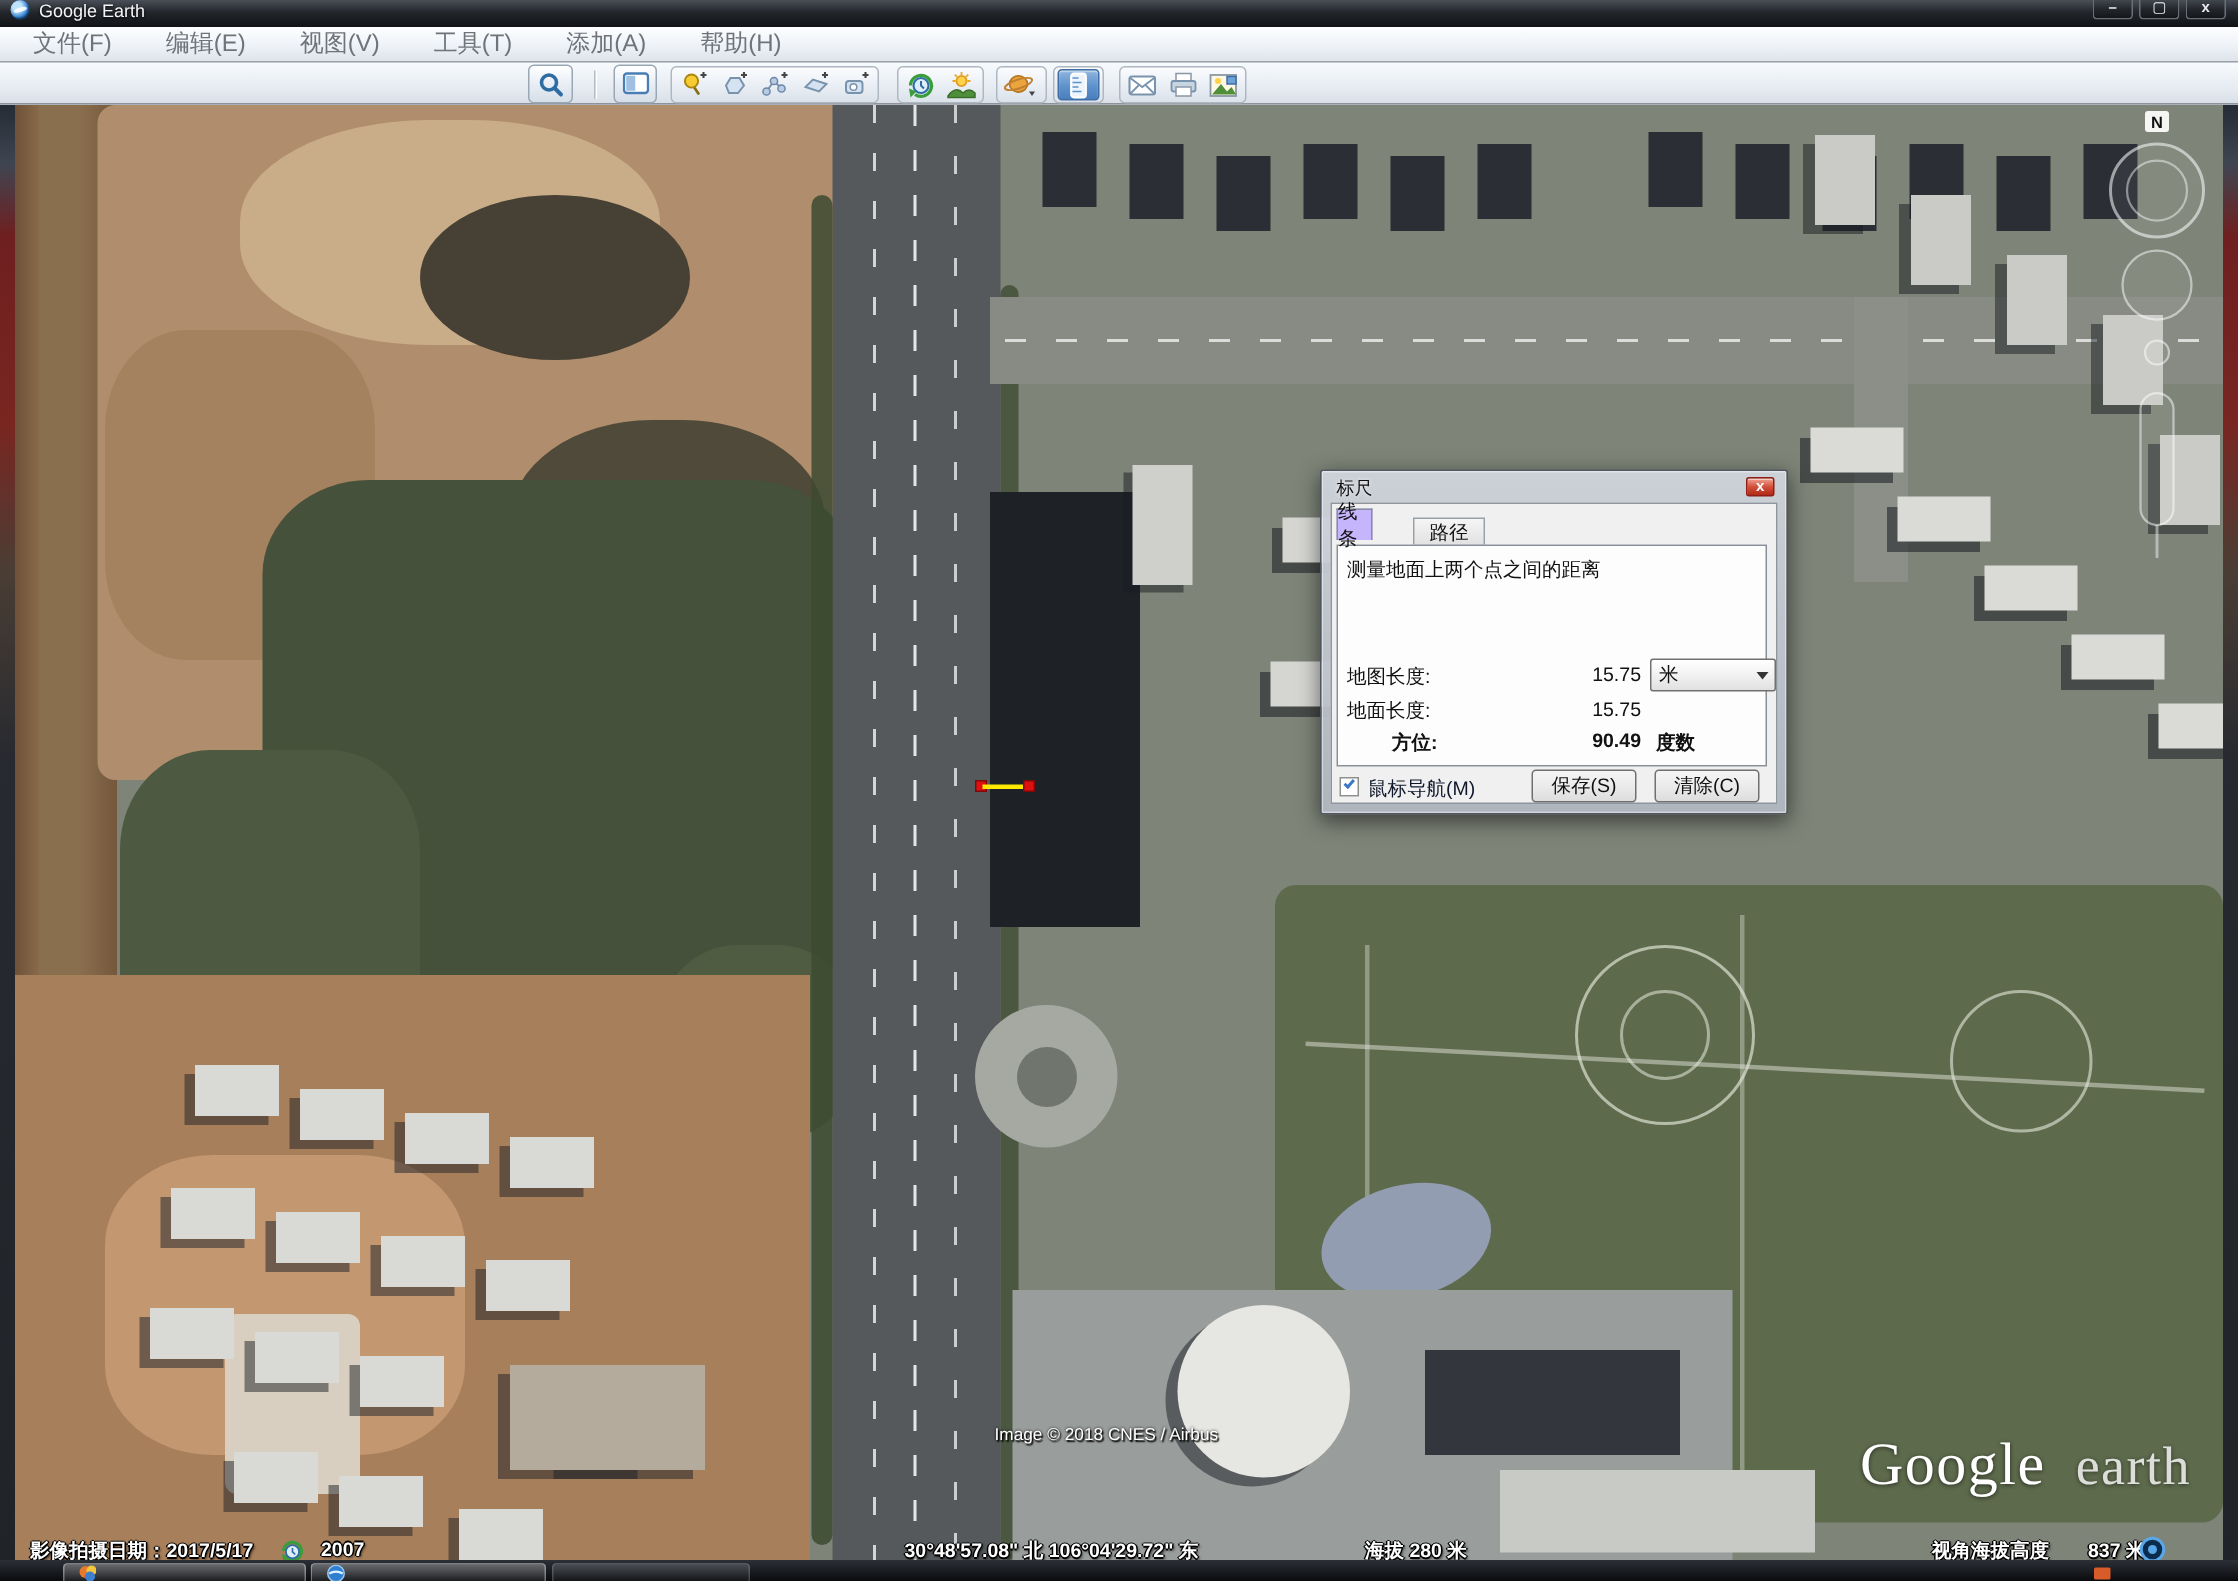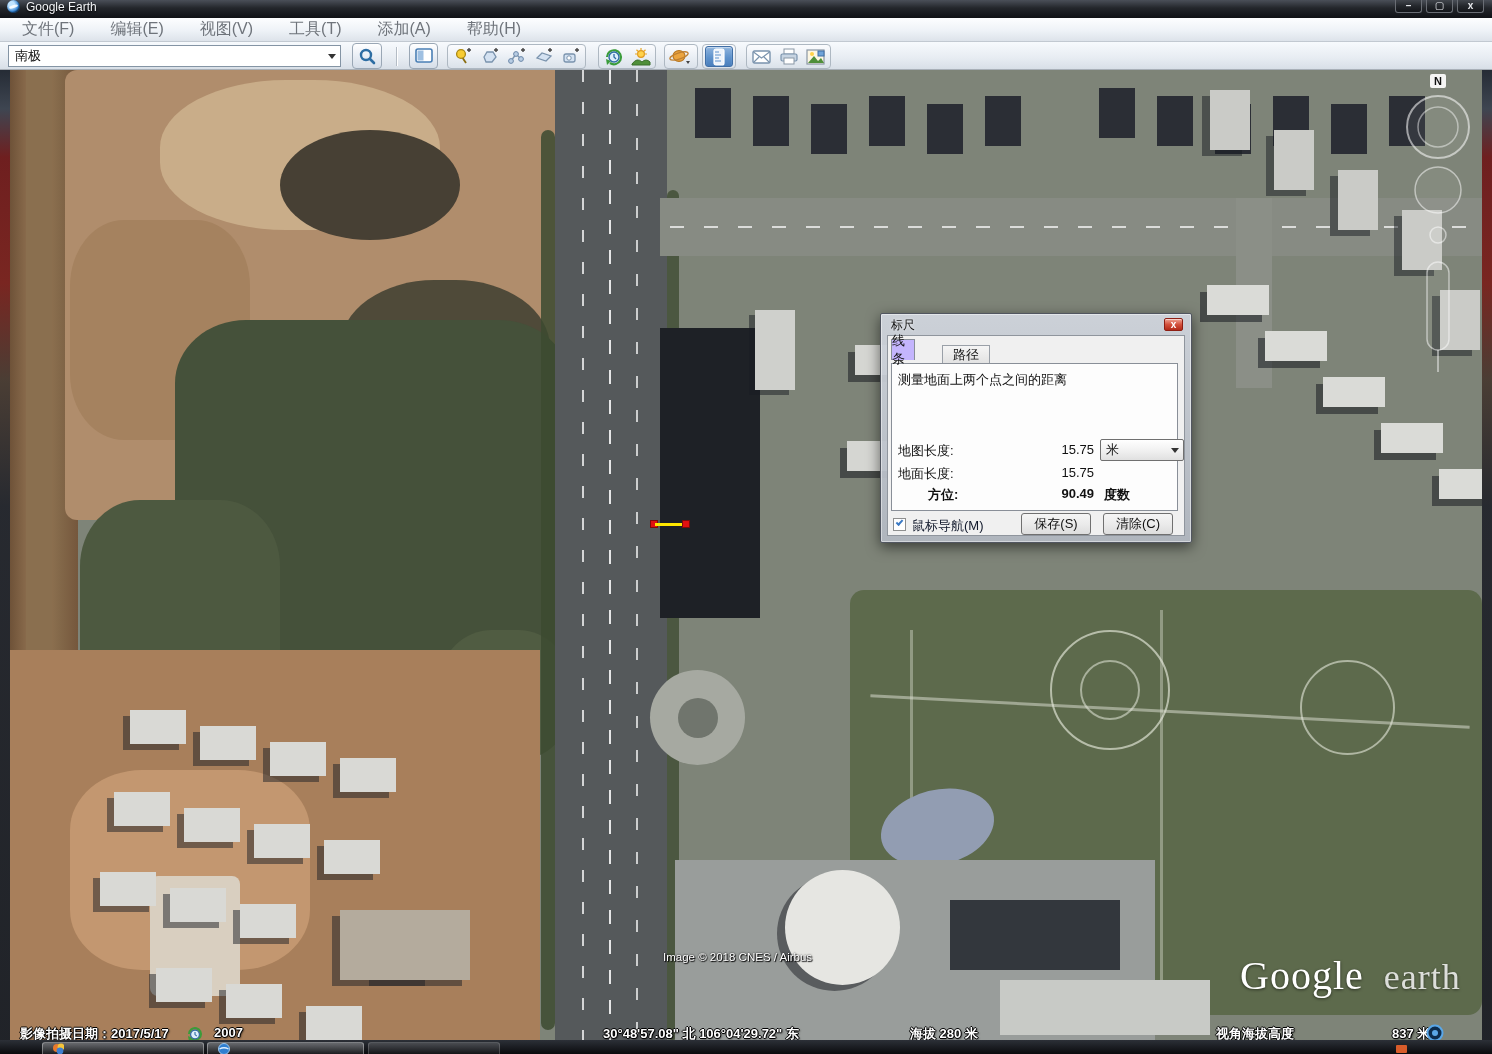--- a/index.html
+++ b/index.html
@@ -224,26 +224,20 @@
   <div class="menubar">
     <span class="menu-item">文件(F)</span>
     <span class="menu-item">编辑(E)</span>
     <span class="menu-item">视图(V)</span>
     <span class="menu-item">工具(T)</span>
     <span class="menu-item">添加(A)</span>
     <span class="menu-item">帮助(H)</span>
   </div>
 
   <div class="toolrow">
-    <div class="search-combo">
-      <input value="南极" style="">
-      <div class="combo-arrow-btn">
-          <div class="tri-down"></div>
-        </div>
-    </div>
     <div class="glass-btn" style="left:352px;width:30px;">
       <svg width="18" height="18">
         <circle cx="8" cy="8" r="5" fill="none" stroke="#2d6da3" stroke-width="2.4"></circle>
         <line x1="12" y1="12" x2="16" y2="16" stroke="#2d6da3" stroke-width="2.6" stroke-linecap="round"></line>
       </svg>
     </div>
     <div class="vsep" style="left:396px;"></div>
 
     <div class="glass-btn" style="left:409px;width:29px;">
       <svg width="18" height="16">
@@ -411,21 +405,21 @@
     <path d="M3 8 a6 6 0 1 1 2.5 5" fill="none" stroke="#3a9c3a" stroke-width="2"></path>
     <polygon points="2,10 6.5,12 3,15.5" fill="#3a9c3a"></polygon>
     <circle cx="9" cy="8.5" r="4.4" fill="#ddeefa" stroke="#2d6da3" stroke-width="1.2"></circle>
     <path d="M9 6v2.6l1.8 1.6" fill="none" stroke="#2d6da3" stroke-width="1.1"></path>
   </svg>
   <div class="ov-text" style="left:214px;top:1025px;">2007</div>
 
   <div class="ov-text" style="left:603px;top:1025px;">30°48'57.08" 北  106°04'29.72" 东</div>
   <div class="ov-text" style="left:910px;top:1025px;">海拔  280 米</div>
 
-  <div class="ov-text" style="left:1216px;top:1025px;">视角海拔高度</div>
+  <div class="ov-text" style="left:1288px;top:1025px;">视角海拔高度</div>
   <div class="ov-text" style="left:1392px;top:1025px;">837 米</div>
   <svg style="position:absolute;left:1426px;top:1024px;" width="18" height="18">
     <circle cx="9" cy="9" r="7.5" fill="#0c2c4e" stroke="#5aa7e8" stroke-width="2"></circle>
     <circle cx="9" cy="9" r="3" fill="#5aa7e8"></circle>
   </svg>
 
   <div class="taskbar">
     <div class="task-btn" style="left:42px;width:162px;"></div>
     <svg class="tb-icon" style="left:52px;" width="14" height="12">
       <circle cx="5" cy="5" r="4" fill="#e8792c"></circle>

